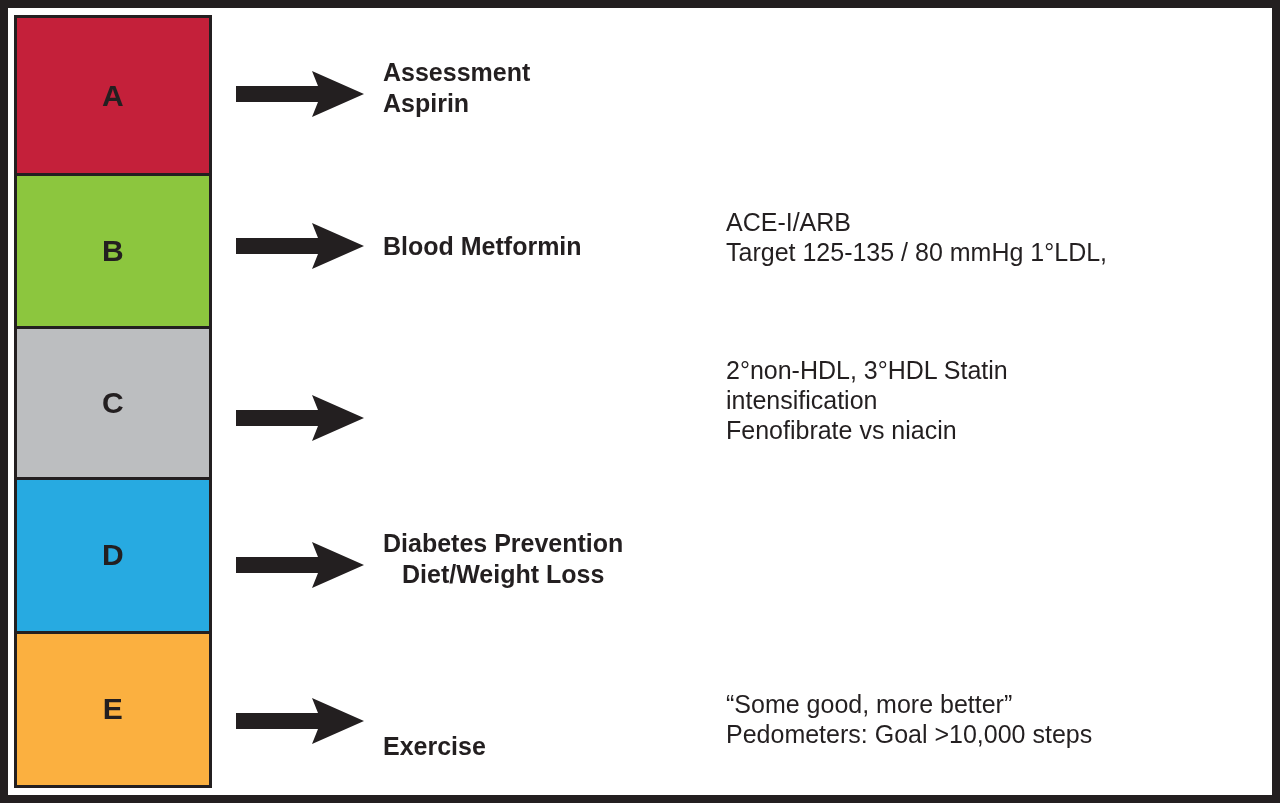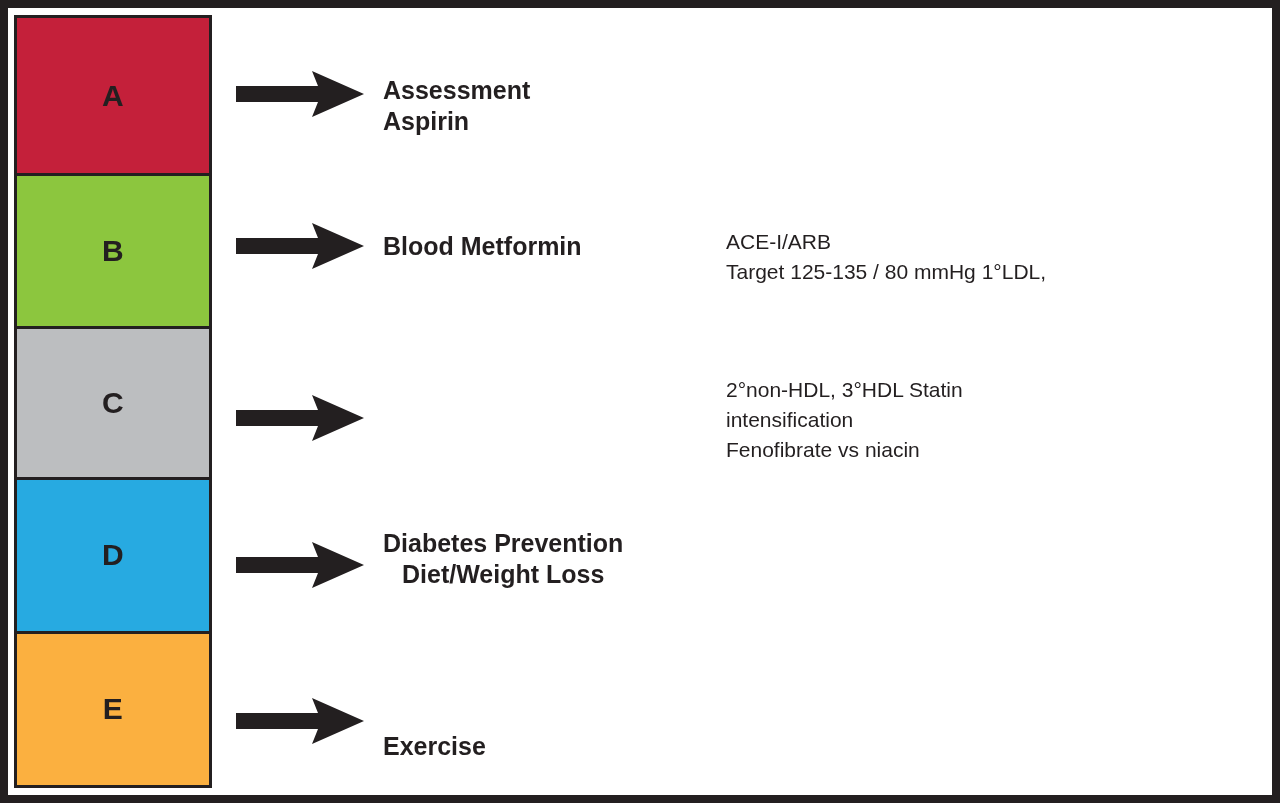--- a/index.html
+++ b/index.html
@@ -78,25 +78,24 @@
     font-size: 25px;
     line-height: 31px;
     color: #231f20;
     white-space: pre-line;
   }
   .detail-text {
     position: absolute;
     left: 506px;
     font-family: "Liberation Sans", sans-serif;
     font-weight: normal;
-    font-size: 21px;
+    font-size: 25px;
     line-height: 30px;
     color: #231f20;
     white-space: pre-line;
-    margin-top: 20px;
   }
 </style>
 </head>
 <body>
 
 <div id="canvas">
 
   <div id="letter-column">
     <div class="letter-block" style="height: 163px; background: rgb(196, 32, 58);">
       <span class="letter-glyph">A</span>
@@ -116,21 +115,21 @@
   </div>
 
   <div id="rows">
 
     <div class="row" style="top:0px;height:163px;">
       <div class="arrow" style="top:56px;">
         <svg viewBox="0 0 128 46" xmlns="http://www.w3.org/2000/svg" aria-hidden="true">
           <path d="M0 15 L82 15 L76 0 L128 23 L76 46 L82 31 L0 31 Z" fill="#231f20"></path>
         </svg>
       </div>
-      <div class="mid-label" style="top:60px;">Assessment
+      <div class="mid-label" style="top:42px;">Assessment
 Aspirin</div>
       <div class="detail-text" style="top:42px;"></div>
     </div>
 
     <div class="row" style="top:163px;height:157px;">
       <div class="arrow" style="top:45px;">
         <svg viewBox="0 0 128 46" xmlns="http://www.w3.org/2000/svg" aria-hidden="true">
           <path d="M0 15 L82 15 L76 0 L128 23 L76 46 L82 31 L0 31 Z" fill="#231f20"></path>
         </svg>
       </div>
@@ -160,16 +159,18 @@
 Diet/Weight Loss</div>
     </div>
 
     <div class="row" style="top:634px;height:159px;">
       <div class="arrow" style="top:49px;">
         <svg viewBox="0 0 128 46" xmlns="http://www.w3.org/2000/svg" aria-hidden="true">
           <path d="M0 15 L82 15 L76 0 L128 23 L76 46 L82 31 L0 31 Z" fill="#231f20"></path>
         </svg>
       </div>
       <div class="mid-label" style="top:53px;margin-top:29px;">Exercise</div>
+      <div class="detail-text" style="top:40px;">“Some good, more better”
+Pedometers: Goal &gt;10,000 steps</div>
     </div>
 
   </div>
 </div>
 
 </body></html>

